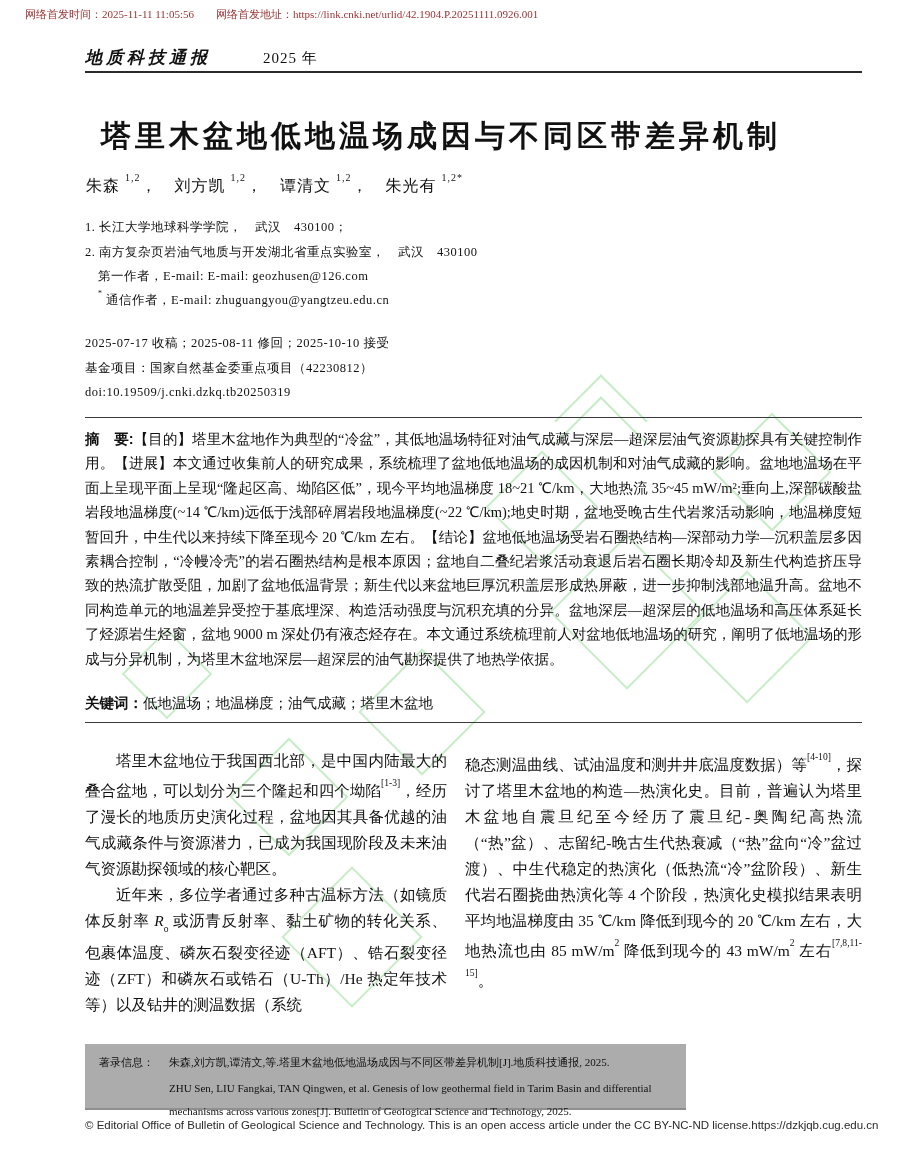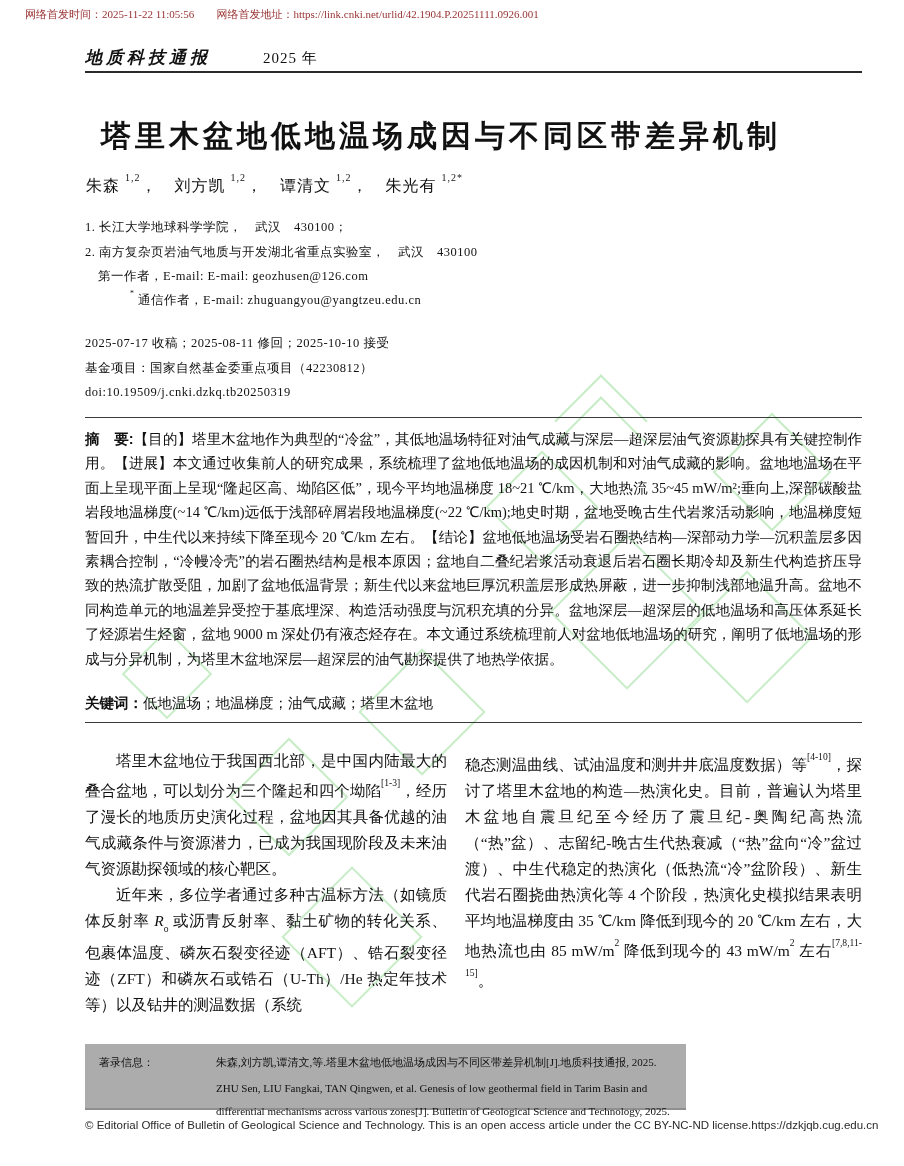--- a/index.html
+++ b/index.html
@@ -67,21 +67,21 @@
   .col p { margin: 0; }
   .col p.indent { text-indent: 2em; }
   .col sup { font-size: 0.62em; position: relative; top: -0.45em; }
   .col sub { font-size: 0.62em; position: relative; bottom: -0.2em; }
   sup { font-size: 0.62em; position: relative; top: -0.45em; }
 
   
   .citation-box {
     position: absolute; top: 1044px; left: 85px; width: 601px; height: 66px;
     background: #acacac; border-bottom: 2px solid #8f8f8f;
-    display: flex; padding: 11px 0 16px 14px; box-sizing: border-box; gap: 47px;
+    display: flex; padding: 11px 0 16px 14px; box-sizing: border-box;
   }
   .citation-label { flex: none; width: 70px; font-size: 11px; font-family: "Liberation Sans", sans-serif; }
   .citation-content { width: 648px; font-size: 11px; line-height: 23px; }
   .citation-content p { margin: 0; }
   .citation-cn { line-height: 15px; margin-bottom: 7px !important; }
 
   
   .footer {
     position: absolute; top: 1119px; left: 85px; width: 777px;
     font-family: "Liberation Sans", sans-serif; font-size: 11.5px; color: #2a2a2a;
@@ -102,36 +102,36 @@
     <div class="wm" style="left:700px; top:590px; width:90px; height:90px;"></div>
     <div class="wm" style="left:377px; top:667px; width:86px; height:86px;"></div>
     <div class="wm" style="left:135px; top:642px; width:60px; height:60px;"></div>
     <div class="wm" style="left:247px; top:755px; width:80px; height:80px;"></div>
     <div class="wm" style="left:302px; top:887px; width:96px; height:96px;"></div>
   </div>
 
   <div class="layer-content">
 
     <div class="meta-bar">
-      <span>网络首发时间：</span><span>2025-11-22 11:05:56</span><span class="gap"></span><span>网络首发地址：</span><span>https://link.cnki.net/urlid/42.1904.P.20251111.0926.001</span>
+      <span>网络首发时间：</span><span>2025-11-11 11:05:56</span><span class="gap"></span><span>网络首发地址：</span><span>https://link.cnki.net/urlid/42.1904.P.20251111.0926.001</span>
     </div>
 
     <div class="journal-header">
       <span class="journal-name">地质科技通报</span><span class="journal-year">2025 年</span>
     </div>
     <div class="rule-header"></div>
 
     <h1 class="paper-title" style="margin:16px;">塔里木盆地低地温场成因与不同区带差异机制</h1>
 
     <div class="authors">朱森 <sup>1,2</sup>，　刘方凯 <sup>1,2</sup>，　谭清文 <sup>1,2</sup>，　朱光有 <sup>1,2*</sup></div>
 
     <div class="affil" style="top:219px;">1. 长江大学地球科学学院，　武汉　430100；</div>
     <div class="affil" style="top:244px;">2. 南方复杂页岩油气地质与开发湖北省重点实验室，　武汉　430100</div>
     <div class="note" style="top:268px;">第一作者，E-mail: E-mail: geozhusen@126.com</div>
-    <div class="note" style="top:292px;margin-left:32px;"><sup>*</sup> 通信作者，E-mail: zhuguangyou@yangtzeu.edu.cn</div>
+    <div class="note" style="top:292px;"><sup>*</sup> 通信作者，E-mail: zhuguangyou@yangtzeu.edu.cn</div>
 
     <div class="meta-line" style="top:335px;">2025-07-17 收稿；2025-08-11 修回；2025-10-10 接受</div>
     <div class="meta-line" style="top:360px;">基金项目：国家自然基金委重点项目（42230812）</div>
     <div class="meta-line" style="top:385px;">doi:10.19509/j.cnki.dzkq.tb20250319</div>
 
     <div class="rule-thin" style="top:417px;"></div>
 
     <div class="abstract">
       <span class="abstract-label">摘　要:</span><span>【目的】塔里木盆地作为典型的“冷盆”，其低地温场特征对油气成藏与深层—超深层油气资源勘探具有关键控制作用。【进展】本文通过收集前人的研究成果，系统梳理了盆地低地温场的成因机制和对油气成藏的影响。盆地地温场在平面上呈现平面上呈现“隆起区高、坳陷区低”，现今平均地温梯度 18~21 ℃/km，大地热流 35~45 mW/m²;垂向上,深部碳酸盐岩段地温梯度(~14 ℃/km)远低于浅部碎屑岩段地温梯度(~22 ℃/km);地史时期，盆地受晚古生代岩浆活动影响，地温梯度短暂回升，中生代以来持续下降至现今 20 ℃/km 左右。【结论】盆地低地温场受岩石圈热结构—深部动力学—沉积盖层多因素耦合控制，“冷幔冷壳”的岩石圈热结构是根本原因；盆地自二叠纪岩浆活动衰退后岩石圈长期冷却及新生代构造挤压导致的热流扩散受阻，加剧了盆地低温背景；新生代以来盆地巨厚沉积盖层形成热屏蔽，进一步抑制浅部地温升高。盆地不同构造单元的地温差异受控于基底埋深、构造活动强度与沉积充填的分异。盆地深层—超深层的低地温场和高压体系延长了烃源岩生烃窗，盆地 9000 m 深处仍有液态烃存在。本文通过系统梳理前人对盆地低地温场的研究，阐明了低地温场的形成与分异机制，为塔里木盆地深层—超深层的油气勘探提供了地热学依据。</span>
     </div>

